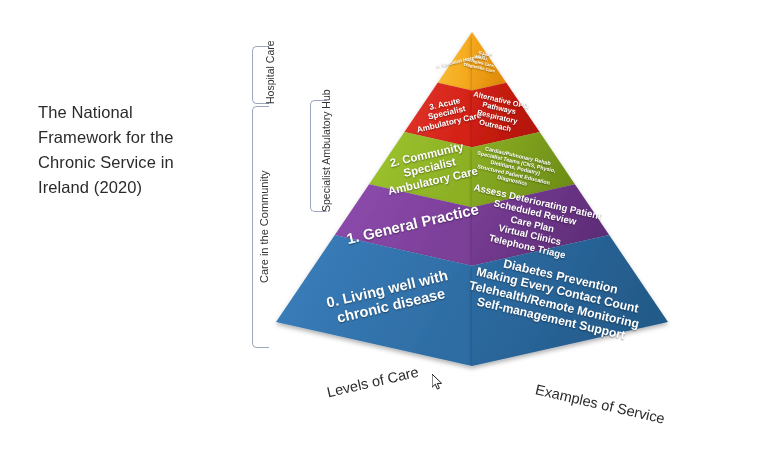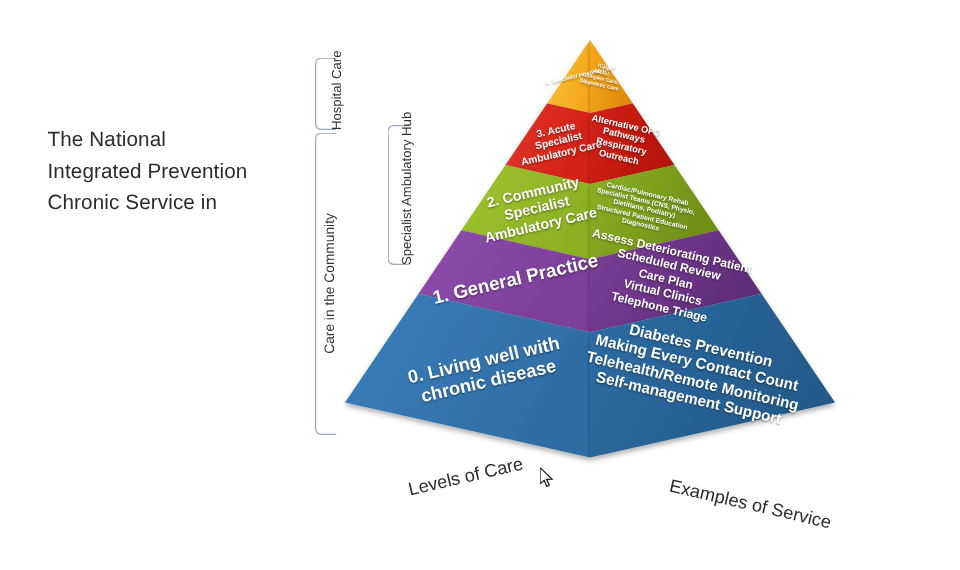--- a/index.html
+++ b/index.html
@@ -102,22 +102,23 @@
     height: 18px;
   }
 </style>
 </head>
 <body>
 
 <div id="stage">
 
   <div id="title-block">
     <div>The National</div>
-    <div>Integrated Prevention</div>
+    <div>Framework for the</div>
     <div>Chronic Service in</div>
+    <div>Ireland (2020)</div>
   </div>
 
   <div class="bracket" id="bracket-hospital"></div>
   <div class="vlabel" id="label-hospital">Hospital Care</div>
 
   <div class="bracket" id="bracket-community"></div>
   <div class="vlabel" id="label-community">Care in the Community</div>
 
   <div class="bracket" id="bracket-hub"></div>
   <div class="vlabel" id="label-hub">Specialist Ambulatory Hub</div>

